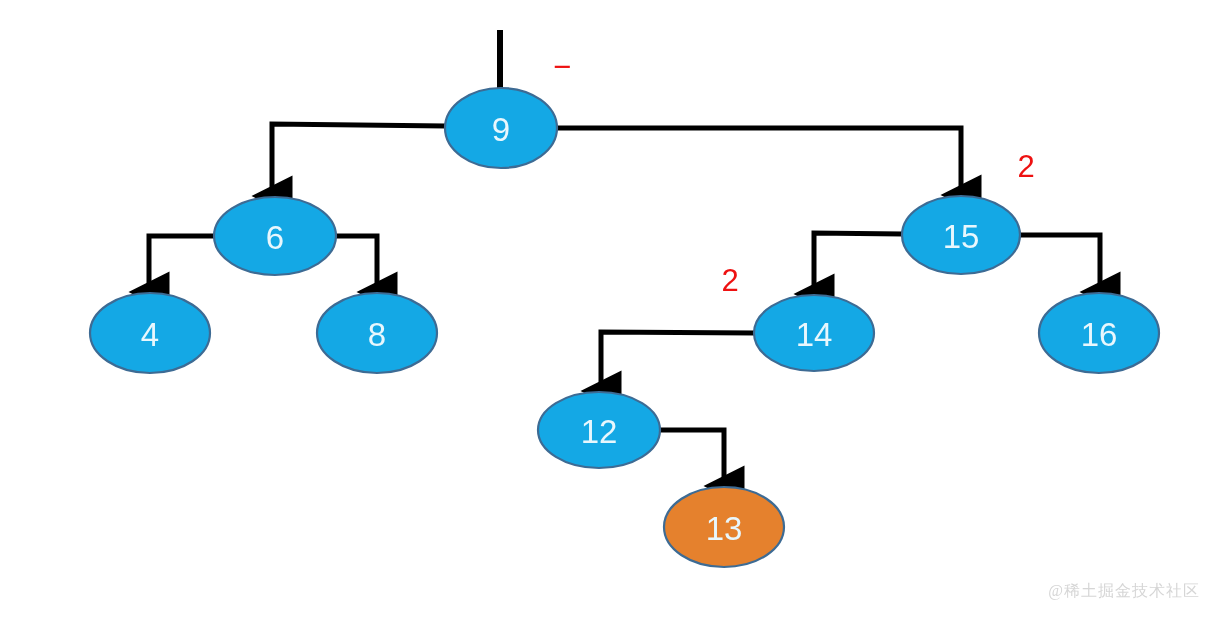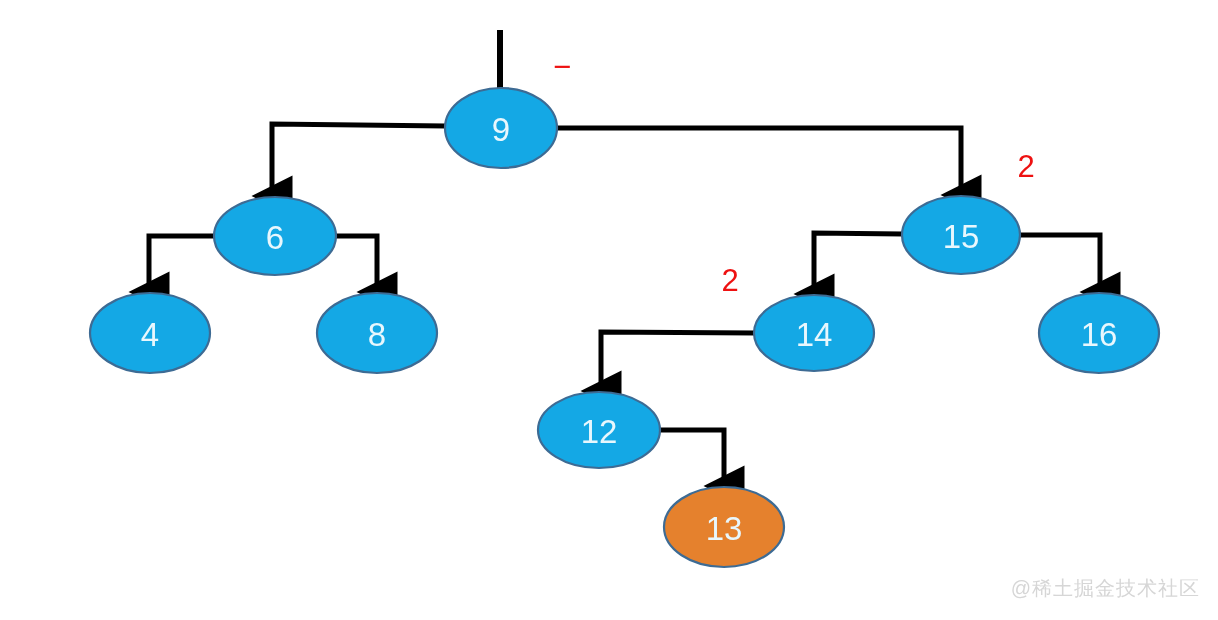--- a/index.html
+++ b/index.html
@@ -39,22 +39,22 @@
     font-size: 31px;
     text-anchor: middle;
     dominant-baseline: central;
     font-weight: 400;
   }
   .watermark {
     position: absolute;
     right: 18px;
     bottom: 18px;
     color: #d6d6d6;
-    font-family: Liberation Sans, sans-serif;
-    font-size: 20px;
+    font-family: Liberation Serif, serif;
+    font-size: 16px;
     letter-spacing: 1px;
     white-space: nowrap;
     user-select: none;
     margin-left: 21px;
   }
 </style>
 </head>
 <body>
 
 <div id="canvas">

